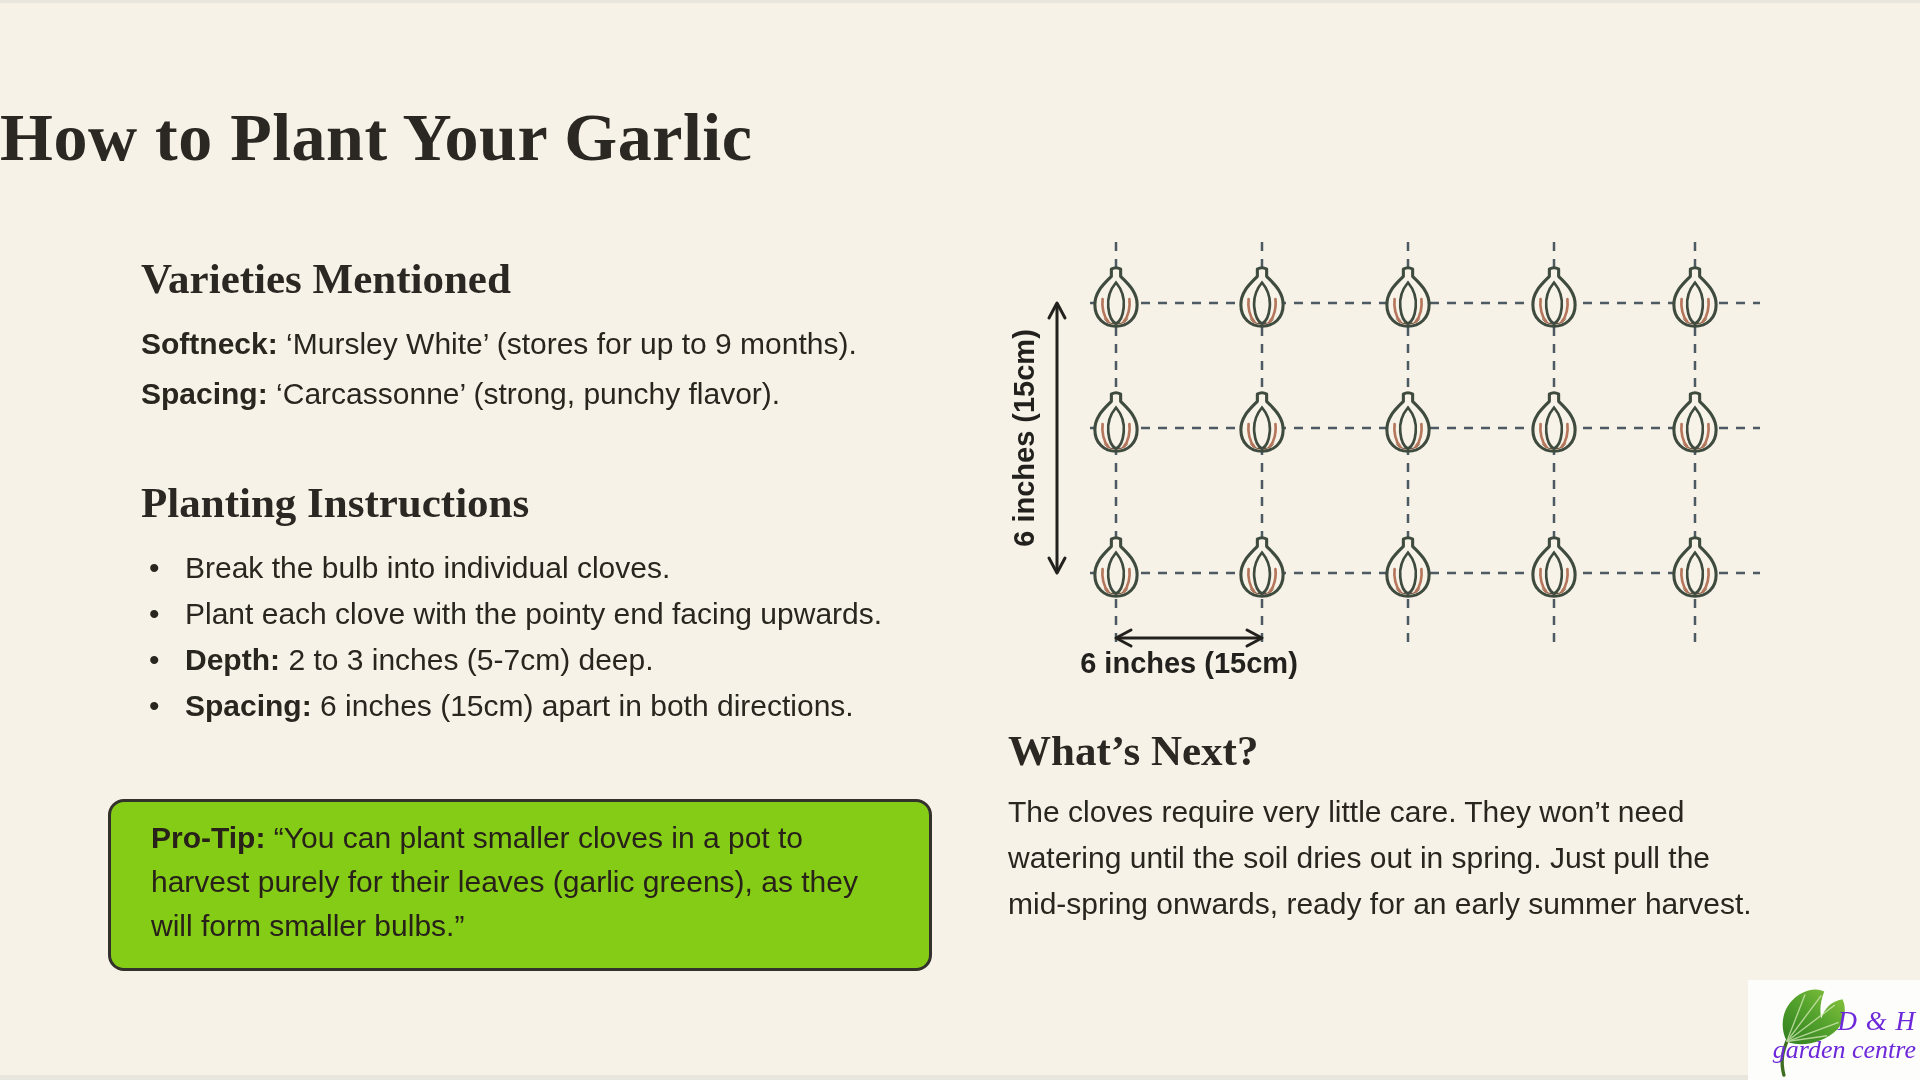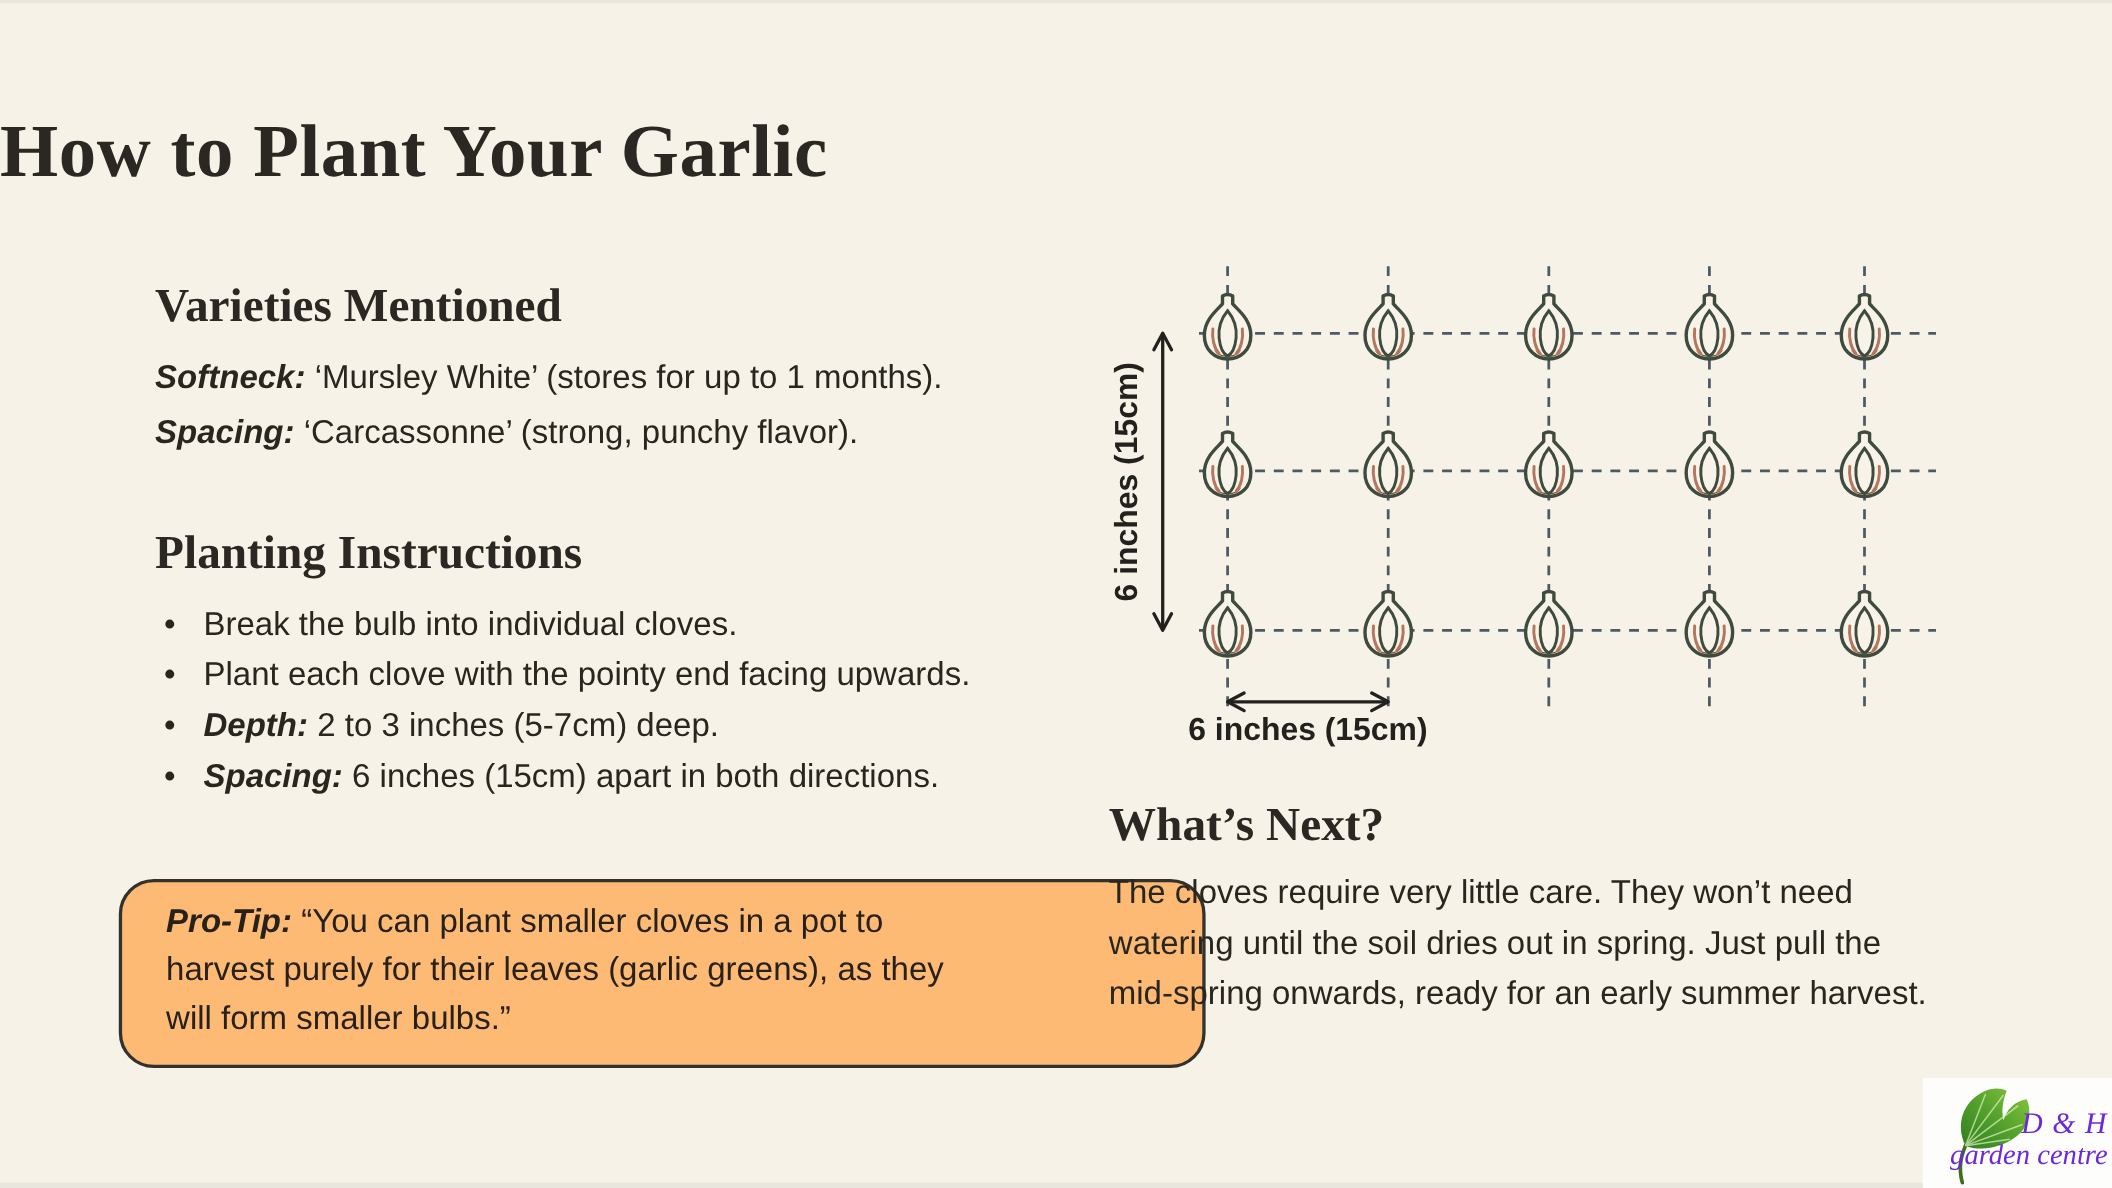--- a/index.html
+++ b/index.html
@@ -19,27 +19,27 @@
   #page-title{
     position:absolute;top:98px;left:0;width:100%;text-align:left;
     font-family:"Liberation Serif",serif;font-weight:700;font-size:68px;
     color:#2b2722;letter-spacing:0.5px;margin:0;
   }
 
   .varieties-body{position:absolute;left:141px;top:319px;font-size:30px;line-height:50px;}
   .bullets{position:absolute;left:149px;top:545px;font-size:30px;line-height:46px;}
   .bullet-row{display:flex;}
   .bullet-dot{width:36px;font-size:30px;}
-  b.lead{font-weight:700;font-style:italic;}
+  b.lead{font-weight:700;}
   b.lead:not(:empty){margin-right:0.28em;}
 
   .protip-box{
-    position:absolute;left:108px;top:799px;width:988px;height:172px;
-    box-sizing:border-box;background:#fdba74;border:3px solid #33312c;
-    border-radius:32px;padding:14px 28px 0 40px;
+    position:absolute;left:108px;top:799px;width:824px;height:172px;
+    box-sizing:border-box;background:#84cc16;border:3px solid #33312c;
+    border-radius:16px;padding:14px 28px 0 40px;
     font-size:30px;line-height:44px;color:#28211a;
   }
 
   .whatsnext-body{position:absolute;left:1008px;top:789px;font-size:30px;line-height:46px;width:870px;}
 
   #spacing-diagram{position:absolute;left:990px;top:195px;}
   .dash{stroke:#4e5a63;stroke-width:2.5;stroke-dasharray:9 8;fill:none;}
   .arrow{stroke:#23211e;stroke-width:3;fill:none;stroke-linecap:round;stroke-linejoin:round;}
   .dim-label{font-family:"Liberation Sans",sans-serif;font-size:29px;font-weight:600;fill:#23211e;}
 
@@ -56,21 +56,21 @@
 <body>
 
 <div class="edge top"></div>
 <div class="edge bottom"></div>
 
 <h1 id="page-title">How to Plant Your Garlic</h1>
 
 <h2 class="serif-heading" style="left:141px;top:256px;">Varieties Mentioned</h2>
 
 <div class="varieties-body">
-  <div><b class="lead">Softneck:</b><span>‘Mursley White’ (stores for up to 1 months).</span></div>
+  <div><b class="lead">Softneck:</b><span>‘Mursley White’ (stores for up to 9 months).</span></div>
   <div><b class="lead">Spacing:</b><span>‘Carcassonne’ (strong, punchy flavor).</span></div>
 </div>
 
 <h2 class="serif-heading" style="left:141px;top:480px;">Planting Instructions</h2>
 
 <div class="bullets">
   <div class="bullet-row">
       <span class="bullet-dot">•</span>
       <span><b class="lead"></b><span>Break the bulb into individual cloves.</span></span>
     </div>

